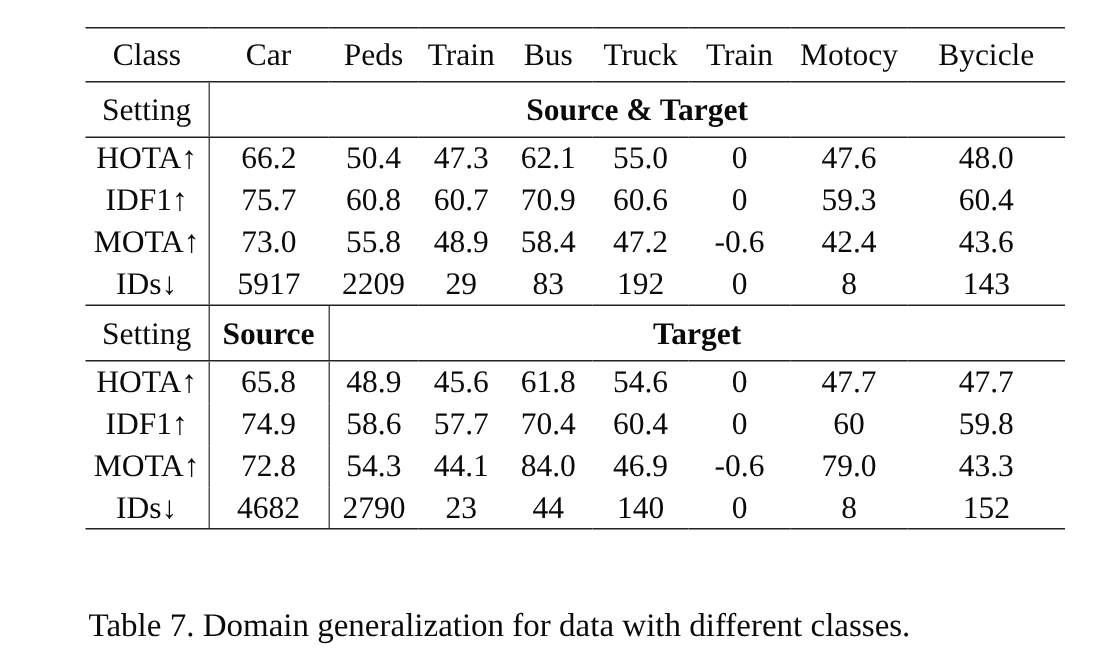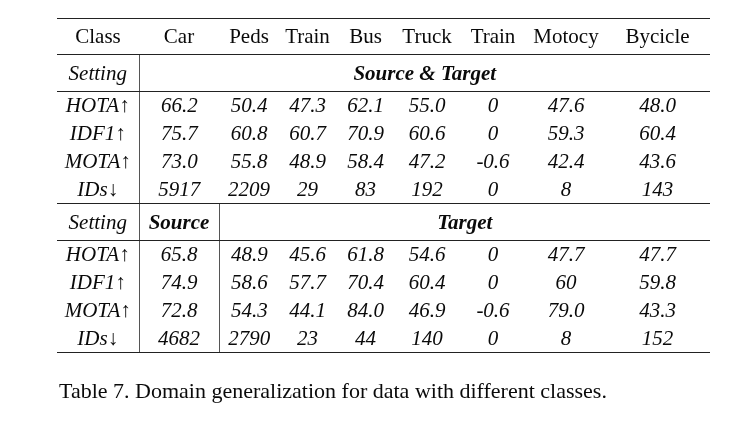--- a/index.html
+++ b/index.html
@@ -29,32 +29,32 @@
   table.results td {
     text-align: center;
     vertical-align: middle;
     padding: 0;
     font-size: 21px;
     line-height: 1;
     white-space: nowrap;
     overflow: visible;
   }
   tr.class-row { height: 36px; }
-  tr.setting-row { height: 37px; font-style: italic; }
-  tr.data-row { height: 28px; font-style: italic; }
+  tr.setting-row { height: 37px; }
+  tr.data-row { height: 28px; }
   tr.class-row td,
   tr.setting-row td,
   tr.block-end td { border-bottom: 1.6px solid #222; }
   td.vline { border-left: 1.1px solid #555; }
   td.bold { font-weight: bold; }
   td.shift-left { padding-right: 76px; margin-top: 12px; }
   .caption {
     position: absolute;
     left: 0;
-    top: 378px;
+    top: 404px;
     width: 666px;
     text-align: center;
     font-size: 22px;
     color: #0a0a0a;
   }
 </style>
 </head>
 <body>
 
 <div class="page">

